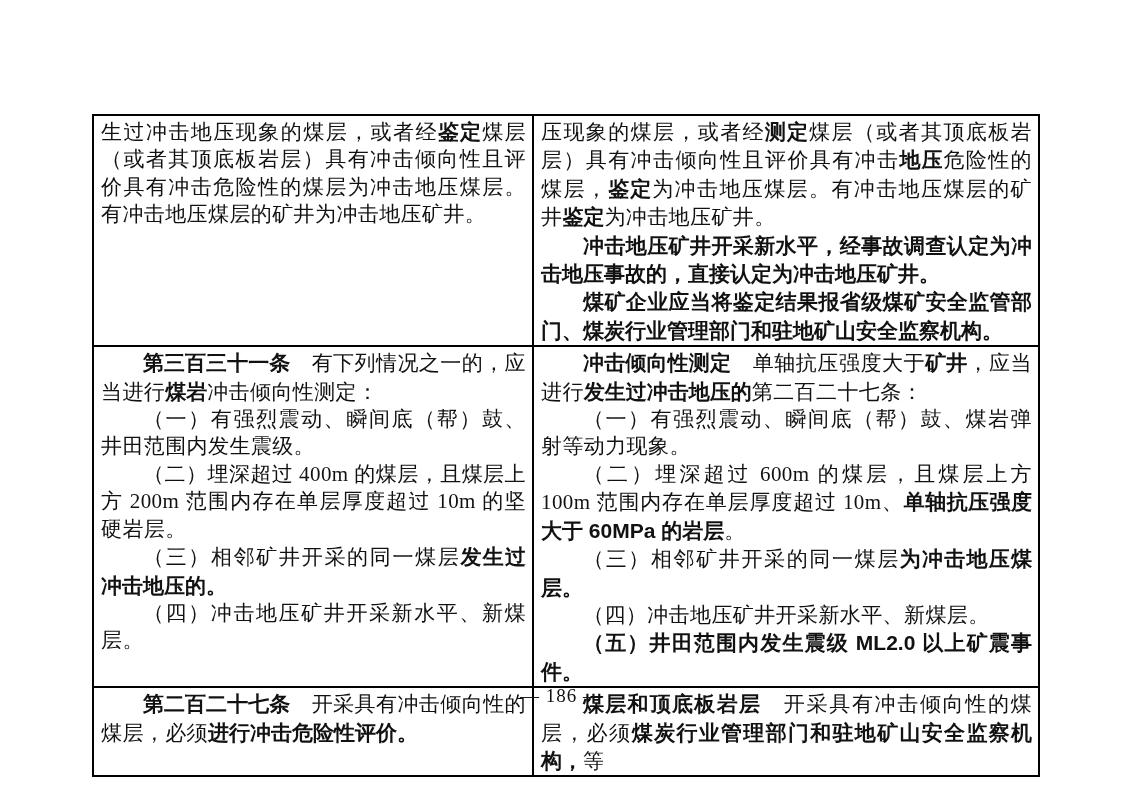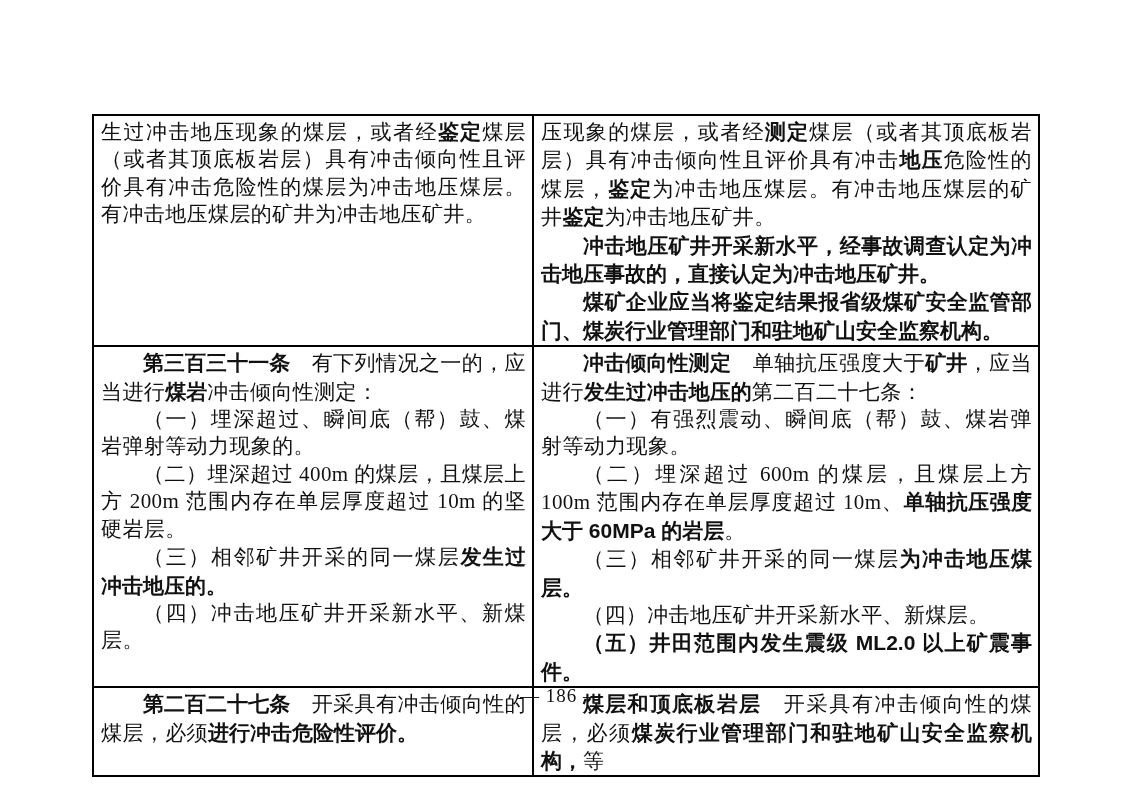--- a/index.html
+++ b/index.html
@@ -66,21 +66,21 @@
         </td>
       <td>
           <p class="para"><span>压现象的煤层，或者经</span><span class="b">测定</span><span>煤层（或者其顶底板岩层）具有冲击倾向性且评价具有冲击</span><span class="b">地压</span><span>危险性的煤层，</span><span class="b">鉴定</span><span>为冲击地压煤层。有冲击地压煤层的矿井</span><span class="b">鉴定</span><span>为冲击地压矿井。</span></p>
           <p class="para indent"><span class="b">冲击地压矿井开采新水平，经事故调查认定为冲击地压事故的，直接认定为冲击地压矿井。</span></p>
           <p class="para indent"><span class="b">煤矿企业应当将鉴定结果报省级煤矿安全监管部门、煤炭行业管理部门和驻地矿山安全监察机构。</span></p>
         </td>
     </tr>
     <tr class="r2">
       <td>
           <p class="para indent"><span class="b">第三百三十一条</span><span>　有下列情况之一的，应当进行</span><span class="b">煤岩</span><span>冲击倾向性测定：</span></p>
-          <p class="para indent"><span>（一）埋深超过、瞬间底（帮）鼓、煤岩弹射等动力现象的。</span></p>
+          <p class="para indent"><span>（一）有强烈震动、瞬间底（帮）鼓、井田范围内发生震级。</span></p>
           <p class="para indent"><span>（二）埋深超过 400m 的煤层，且煤层上方 200m 范围内存在单层厚度超过 10m 的坚硬岩层。</span></p>
           <p class="para indent"><span>（三）相邻矿井开采的同一煤层</span><span class="b">发生过冲击地压的。</span></p>
           <p class="para indent"><span>（四）冲击地压矿井开采新水平、新煤层。</span></p>
         </td>
       <td>
           <p class="para indent"><span class="b">冲击倾向性测定</span><span>　单轴抗压强度大于</span><span class="b">矿井</span><span>，应当进行</span><span class="b">发生过冲击地压的</span><span>第二百二十七条：</span></p>
           <p class="para indent"><span>（一）有强烈震动、瞬间底（帮）鼓、煤岩弹射等动力现象。</span></p>
           <p class="para indent"><span>（二）埋深超过 600m 的煤层，且煤层上方 100m 范围内存在单层厚度超过 10m、</span><span class="b">单轴抗压强度大于 60MPa 的岩层</span><span>。</span></p>
           <p class="para indent"><span>（三）相邻矿井开采的同一煤层</span><span class="b">为冲击地压煤层。</span></p>
           <p class="para indent"><span>（四）冲击地压矿井开采新水平、新煤层。</span></p>

